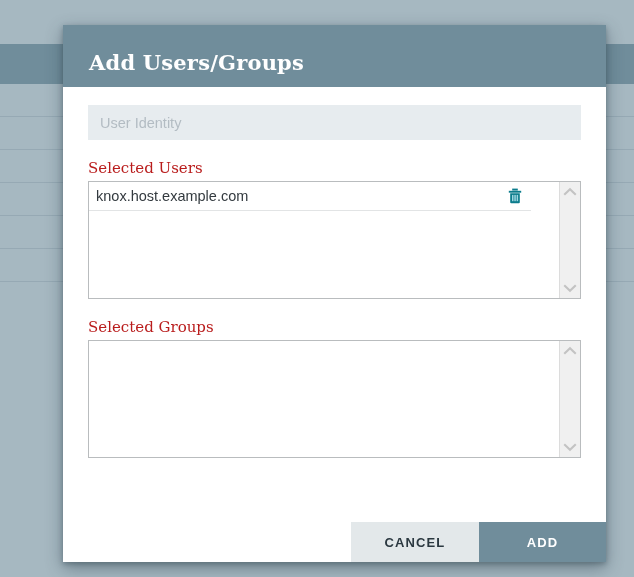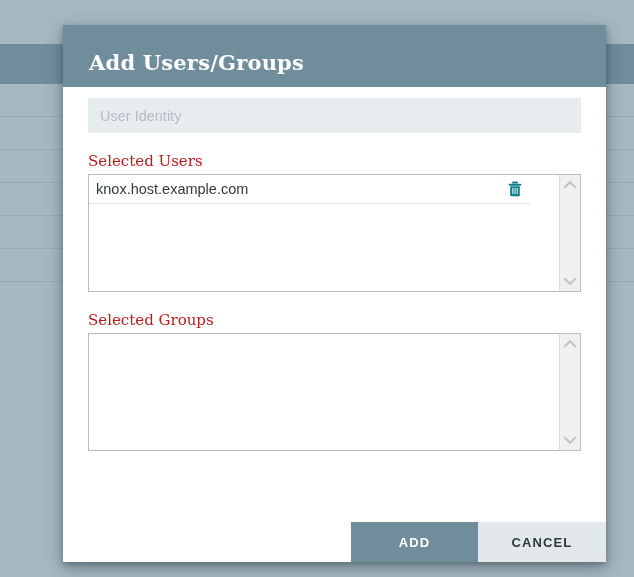--- a/index.html
+++ b/index.html
@@ -73,21 +73,21 @@
   .modal-title {
     color: #ffffff;
     font-family: "DejaVu Serif", "Liberation Serif", serif;
     font-weight: bold;
     font-size: 21px;
     letter-spacing: 0.2px;
     margin-top: 12px;
   }
 
   .modal-body {
-    padding: 11px 25px 0 25px;
+    padding: 18px 25px 0 25px;
     box-sizing: border-box;
   }
 
   
   .identity-input {
     width: 100%;
     height: 35px;
     background: #e7ecef;
     border: none;
     outline: none;
@@ -274,17 +274,17 @@
           <svg class="scroll-arrow" viewBox="0 0 14 12" xmlns="http://www.w3.org/2000/svg">
             <polyline points="2,4 7,8.8 12,4" fill="none" stroke="#c3c3c3" stroke-width="2.1" stroke-linecap="square" stroke-linejoin="miter"></polyline>
           </svg>
         </span>
       </div>
     </div>
 
   </div>
 
   <div class="modal-footer">
+    <button class="btn btn-cancel">CANCEL</button>
     <button class="btn btn-add">ADD</button>
-    <button class="btn btn-cancel">CANCEL</button>
   </div>
 
 </div>
 
 </body></html>

